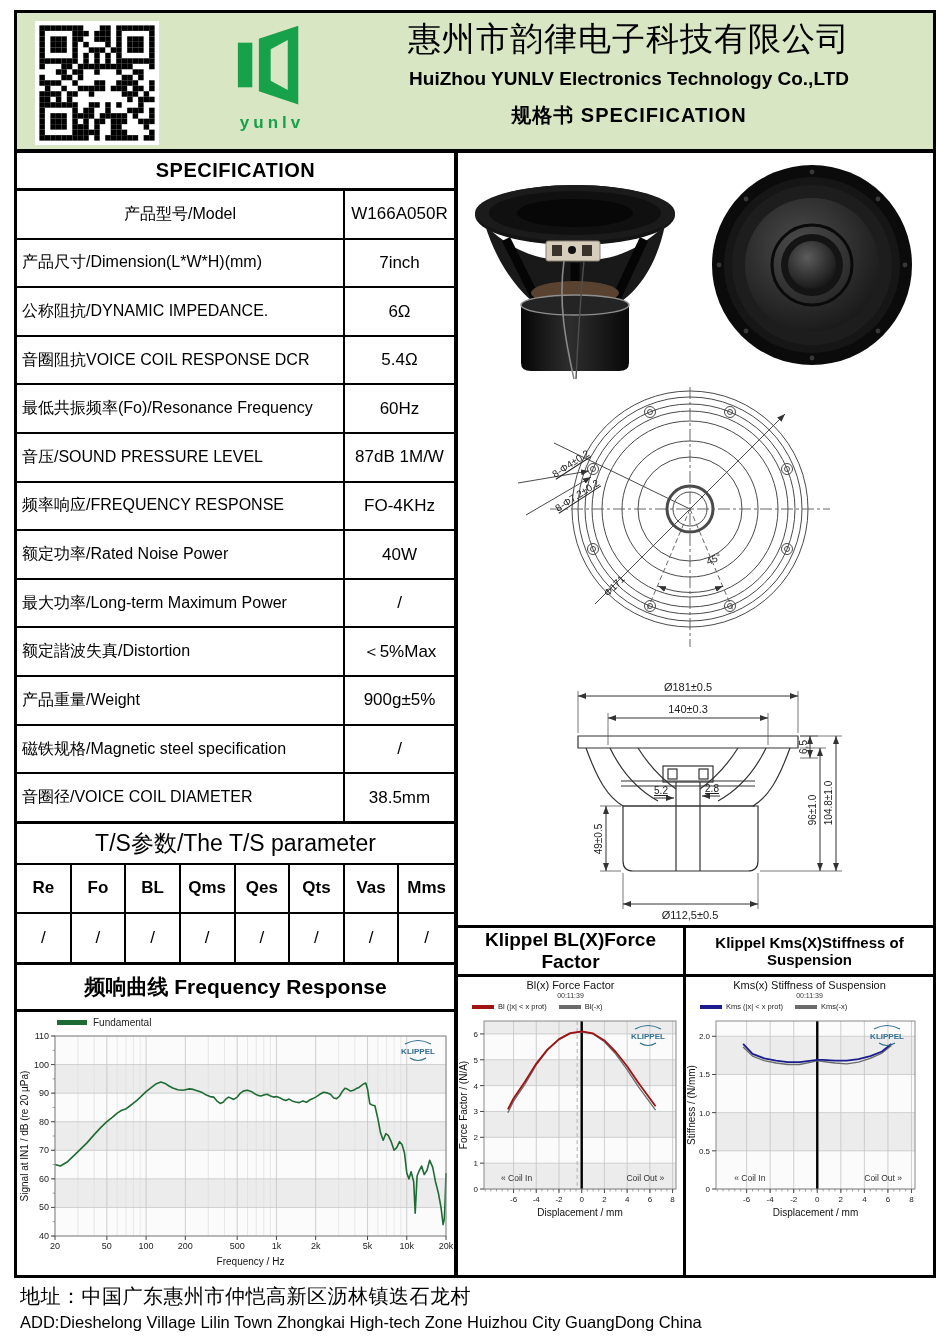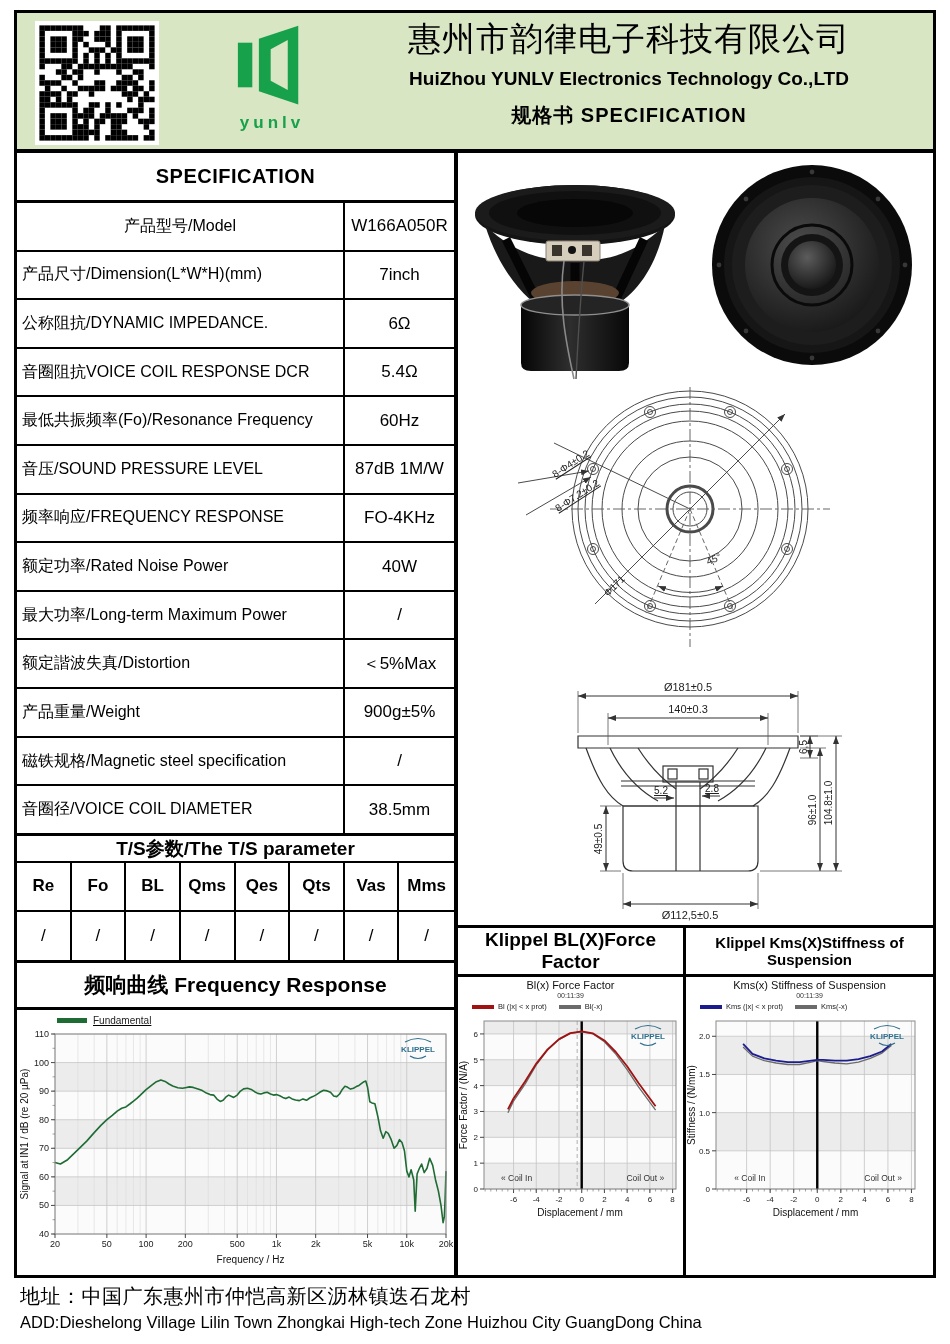--- a/index.html
+++ b/index.html
@@ -15,42 +15,42 @@
   .header-text { position:absolute; left:322px; top:0; right:14px; height:100%; text-align:center; }
   .company-cn { margin-top:4px; font-size:33px; letter-spacing:1px; }
   .company-en { margin-top:6px; font-size:19px; font-weight:bold; }
   .doc-title  { margin-top:12px; font-size:20px; font-weight:bold; letter-spacing:1px; }
 
   
   .main { position:absolute; left:14px; top:150px; width:922px; height:1128px; border:3px solid #000; display:flex; }
   .left-pane  { width:441px; border-right:4px solid #000; display:flex; flex-direction:column; }
   .right-pane { flex:1; display:flex; flex-direction:column; }
 
-  .spec-title { height:50px; border-bottom:3px solid #000; font-weight:bold; font-size:20px;
+  .spec-title { height:38px; border-bottom:3px solid #000; font-weight:bold; font-size:20px;
     display:flex; align-items:center; justify-content:center; letter-spacing:.5px; }
 
   .spec-rows { height:630px; display:flex; flex-direction:column; }
   .spec-row { flex:1; display:flex; border-bottom:2px solid #000; }
   .spec-row:last-child { border-bottom:none; }
   .spec-label { width:328px; border-right:2px solid #000; display:flex; align-items:center;
     padding-left:5px; font-size:16px; }
   .spec-label.center { justify-content:center; padding-left:0; }
   .spec-value { flex:1; display:flex; align-items:center; justify-content:center; font-size:17px; }
 
-  .ts-title { height:30px; border-top:3px solid #000; border-bottom:2px solid #000; font-weight:bold; font-size:19px;
+  .ts-title { height:44px; border-top:3px solid #000; border-bottom:2px solid #000; font-weight:normal; font-size:23px;
     display:flex; align-items:center; justify-content:center; }
   .ts-grid { height:97px; display:grid; grid-template-columns:repeat(8,1fr); grid-template-rows:1fr 1fr; }
   .ts-cell { border-right:2px solid #000; border-bottom:2px solid #000; display:flex; align-items:center; justify-content:center; font-size:17px; }
   .ts-cell.hdr { font-weight:bold; }
   .ts-cell:nth-child(8n) { border-right:none; }
   .ts-cell:nth-child(n+9) { border-bottom:none; }
 
   .fr-header { height:50px; border-top:3px solid #000; border-bottom:3px solid #000; font-weight:bold; font-size:21px;
     display:flex; align-items:center; justify-content:center; }
-  .fr-block { flex:1; padding:2px 0 0 2px; background:#fff;text-decoration:underline; }
+  .fr-block { flex:1; padding:2px 0 0 2px; background:#fff; }
 
   .appearance-title { height:38px; border-bottom:3px solid #000; font-weight:bold; font-size:18px;
     display:flex; align-items:center; justify-content:center; }
   .photos { height:232px; display:flex; background:#fff; }
   .drawing { display:block; background:#fff; }
 
   .chart-panels { border-top:3px solid #000; flex:1; display:flex; }
   .panel { display:flex; flex-direction:column; }
   .panel.bl  { width:228px; border-right:3px solid #000; }
   .panel.kms { flex:1; }

